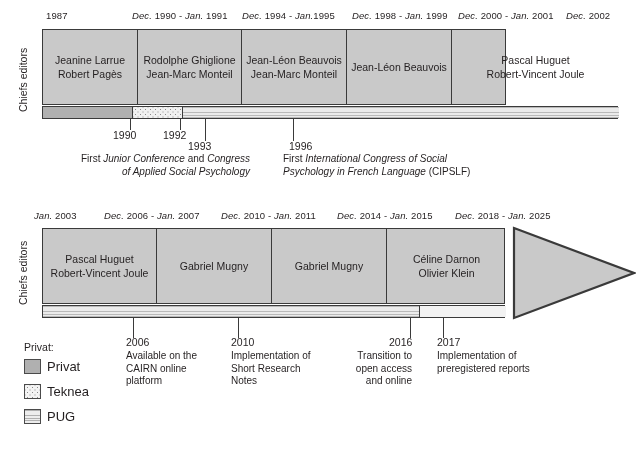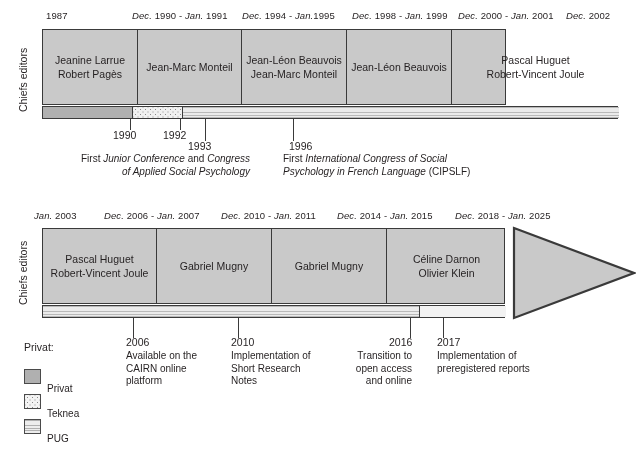--- a/index.html
+++ b/index.html
@@ -151,21 +151,21 @@
     background-position: 0 0, 2.5px 2.5px;
   }
   .swatch.pug {
     background: #dedede;
     background-image: repeating-linear-gradient(
       to bottom,
       #b0b0b0 0px, #b0b0b0 0.9px,
       #ededed 0.9px, #ededed 2.6px);
   }
   .swatch.ubiquity { background: #f2f2f2; }
-  .legend-label { font-size: 10px; color: #231f20; white-space: nowrap; margin-top: 24px; }
+  .legend-label { font-size: 13px; color: #231f20; white-space: nowrap; }
 </style>
 </head>
 <body>
 
 <div id="stage">
 
   <div class="datelabel" style="left:46px; top:10px;">
     <span class="yr">1987</span>
   </div>
   <div class="datelabel" style="left:132px; top:10px;">
@@ -188,20 +188,21 @@
 
   <div class="band" style="left:42px; top:29px; width:464px; height:76px;">
     <div class="cell" style="left:0px; width:94px;">
       <div>
         <span>Jeanine Larrue</span>
         <span>Robert Pagès</span>
       </div>
     </div>
     <div class="cell" style="left:94px; width:104px;">
       <div>
+        <span>Rodolphe Ghiglione</span>
         <span>Jean-Marc Monteil</span>
       </div>
     </div>
     <div class="cell" style="left:198px; width:105px;">
       <div>
         <span>Jean-Léon Beauvois</span>
         <span>Jean-Marc Monteil</span>
       </div>
     </div>
     <div class="cell" style="left:303px; width:105px;">

